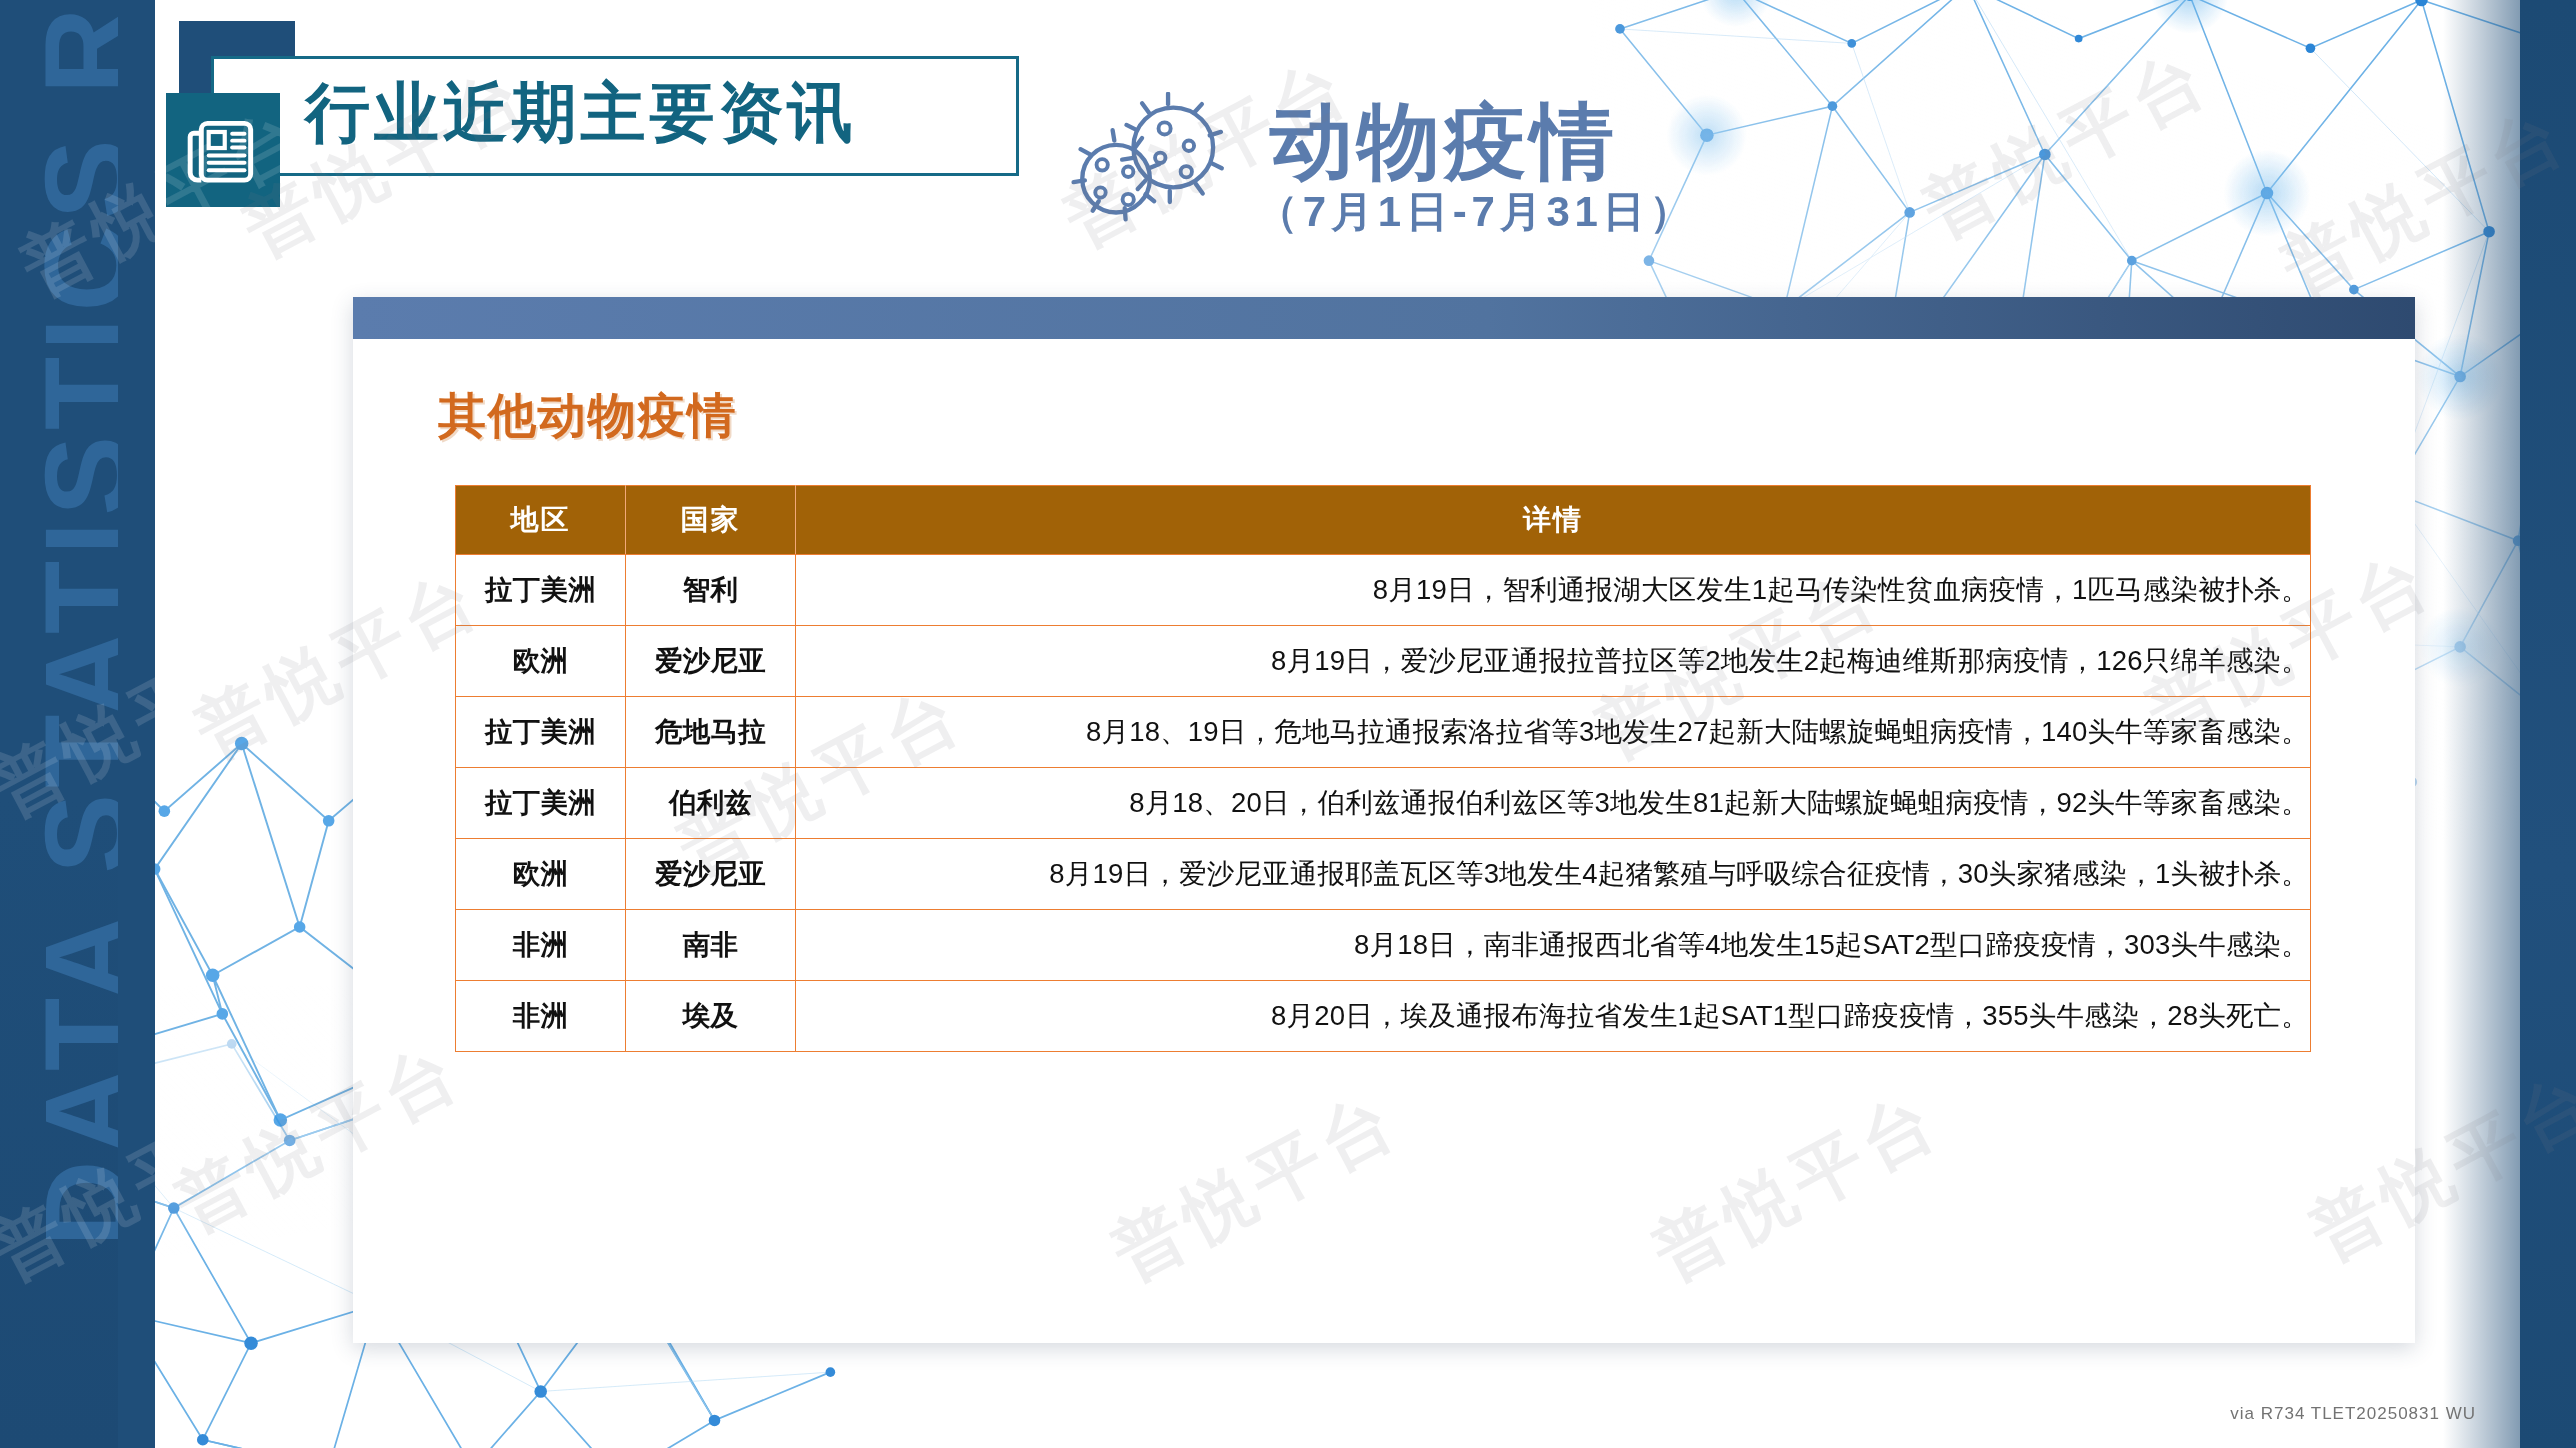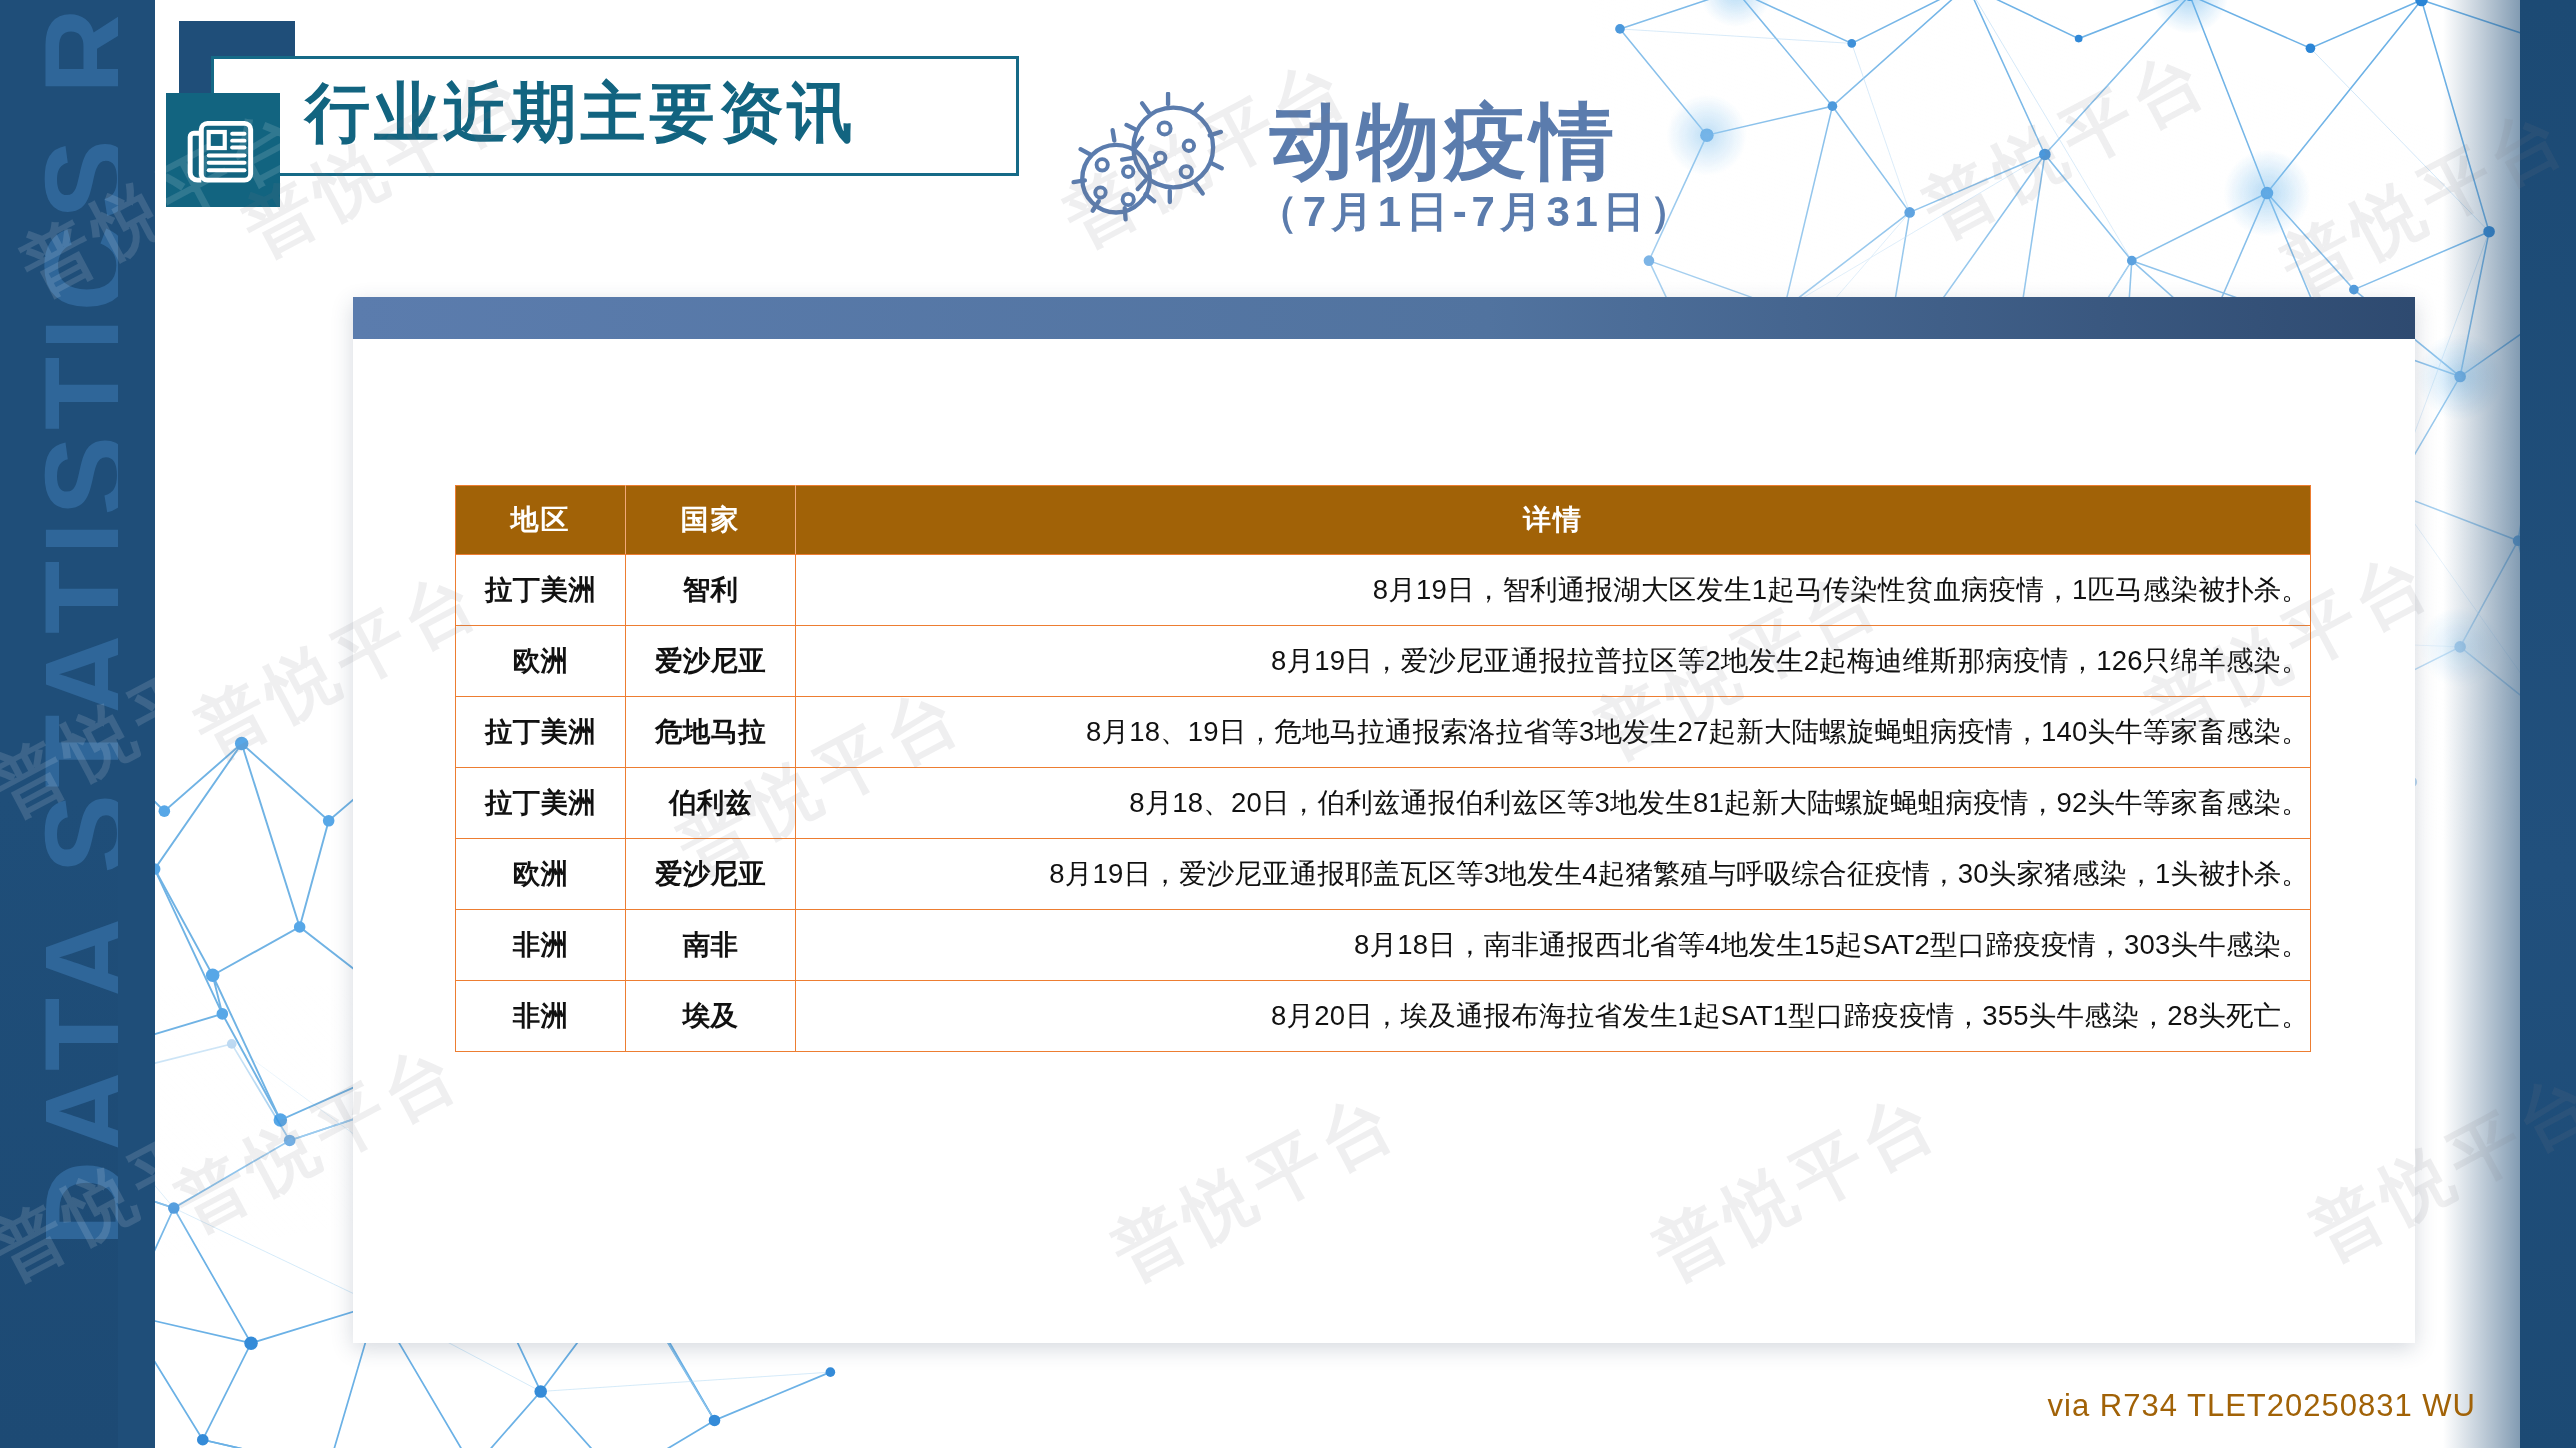--- a/index.html
+++ b/index.html
@@ -127,21 +127,21 @@
     font-size:27.5px;letter-spacing:0.2px;
   }
   td.c-region,td.c-country{text-align:center;white-space:nowrap;font-weight:bold;}
   td.c-detail{text-align:right;padding-left:7.7px;}
   col.w-region{width:170px;}
   col.w-country{width:170px;}
 
   
   .footer{
     position:absolute;right:100px;bottom:25px;
-    font-size:31px;color:#a16207;letter-spacing:1px;z-index:8;
+    font-size:17px;color:#737373;letter-spacing:1px;z-index:8;
     white-space:nowrap;
     margin-left:46px;
   }
 
   
   .wm{
     position:absolute;color:rgba(120,120,130,.12);
     font-size:70px;font-weight:bold;letter-spacing:7.7px;
     transform:rotate(-28deg);white-space:nowrap;
     pointer-events:none;z-index:9;user-select:none;
@@ -378,20 +378,21 @@
     <circle cx="44" cy="116" r="6"></circle>
     <circle cx="76" cy="124" r="6.5"></circle>
   </g>
 </svg>
 
 <div class="big-title">动物疫情</div>
 <div class="big-sub">（7月1日-7月31日）</div>
 
 <div class="card">
   <div class="card-bar"></div>
+  <div class="card-title">其他动物疫情</div>
 
   <table class="data">
     <colgroup>
       <col class="w-region">
         <col class="w-country">
         <col>
     </colgroup>
     <thead>
       <tr>
         <th class="thin">地区</th>

